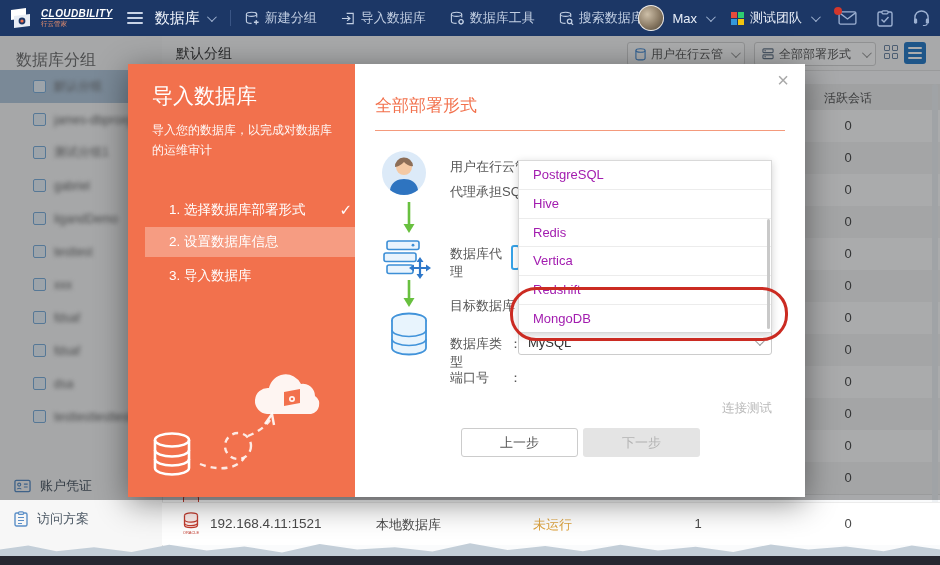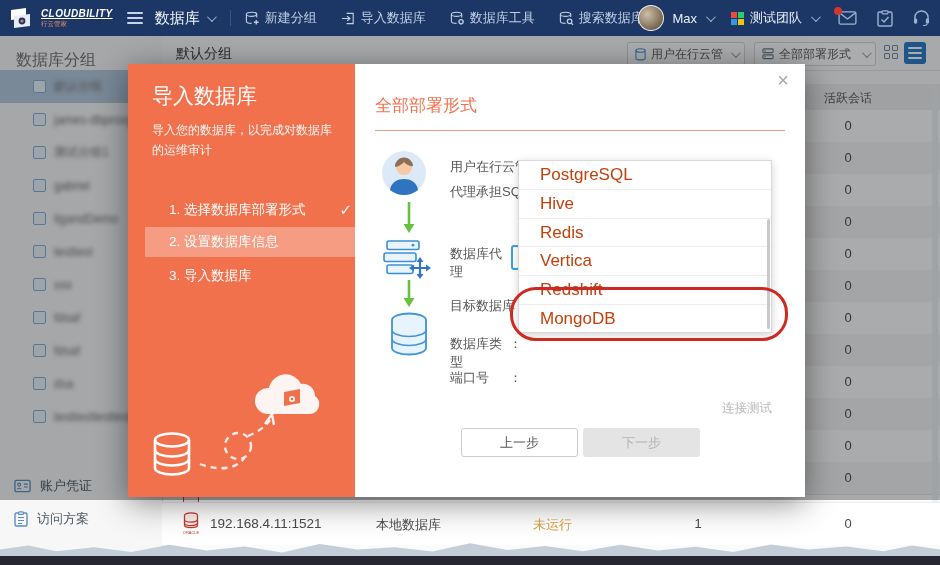--- a/index.html
+++ b/index.html
@@ -89,21 +89,21 @@
   .f-label{position:absolute;left:95px;width:72px;display:flex;justify-content:space-between;font-size:13px;color:#555;}
   .f-input{position:absolute;left:163px;width:254px;height:26px;border:1px solid #ccc;border-radius:3px;box-sizing:border-box;background:#fff;font-size:13px;color:#333;display:flex;align-items:center;padding-left:9px;}
   .f-input .caret{position:absolute;right:9px;border-color:#999;}
   .test-link{position:absolute;right:33px;top:336px;font-size:12.5px;color:#b9b9b9;cursor:pointer;}
   .btn{position:absolute;top:364px;width:117px;height:29px;border-radius:3px;font-size:13px;display:flex;align-items:center;justify-content:center;cursor:pointer;box-sizing:border-box;}
   .btn-prev{left:106px;background:#fff;border:1px solid #ccc;color:#555;}
   .btn-next{left:228px;background:#e4e4e4;color:#b3b3b3;}
   .focus-sliver{position:absolute;left:156px;top:181px;width:9px;height:25px;border:2px solid #36a3e8;border-radius:3px;background:#fff;box-sizing:border-box;}
   
   .dropdown{position:absolute;left:163px;top:96px;width:254px;height:173px;background:#fff;border:1px solid #d9d9d9;box-shadow:0 2px 8px rgba(0,0,0,.18);box-sizing:border-box;z-index:5;}
-  .dd-item{height:27.8px;line-height:28px;padding-left:21px;font-size:17px;color:#c2410c;border-top:1px solid #ececec;cursor:pointer;}
+  .dd-item{height:27.8px;line-height:28px;padding-left:14px;font-size:13px;color:#a21caf;border-top:1px solid #ececec;cursor:pointer;}
   .dd-item:first-child{border-top:none;}
   .dd-scroll{position:absolute;right:1px;top:58px;width:3px;height:110px;background:#c9c9c9;border-radius:2px;}
   .red-ring{position:absolute;left:155px;top:223px;width:272px;height:48px;border:3px solid #cb2b22;border-radius:26px;z-index:8;}
   .ill{position:absolute;left:14px;top:298px;}
 </style>
 </head>
 <body>
 
 <div class="navbar">
   <div class="logo">
@@ -445,20 +445,24 @@
       <span>数据库类型</span>
         <span>：</span>
     </div>
     <div class="f-label" style="top:305px">
       <span>端口号</span>
         <span>：</span>
     </div>
 
     <div class="focus-sliver"></div>
 
+    <div class="f-input" style="top:265px">
+      <span>MySQL</span>
+      <span class="caret"></span>
+    </div>
     <div class="test-link">连接测试</div>
     <div class="btn btn-prev">上一步</div>
     <div class="btn btn-next">下一步</div>
 
     <div class="dropdown" id="dd-panel">
       <div class="dd-item">PostgreSQL</div>
         <div class="dd-item">Hive</div>
         <div class="dd-item">Redis</div>
         <div class="dd-item">Vertica</div>
         <div class="dd-item">Redshift</div>

